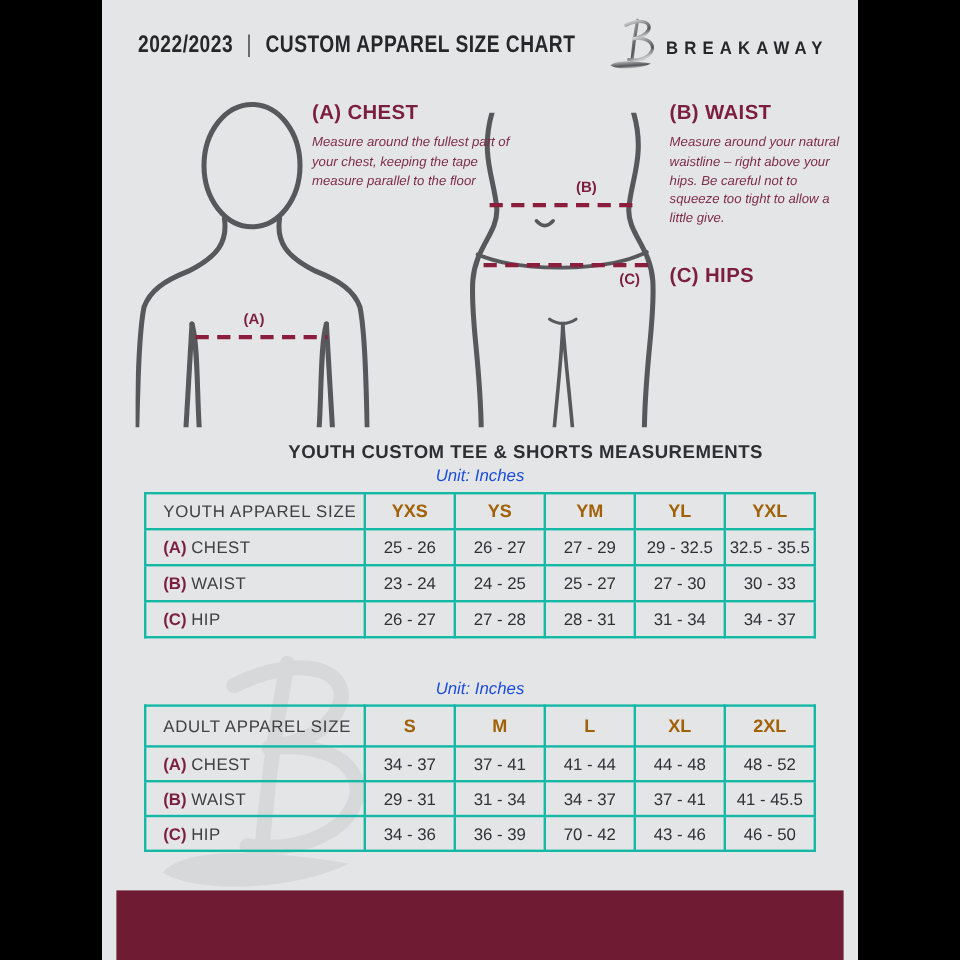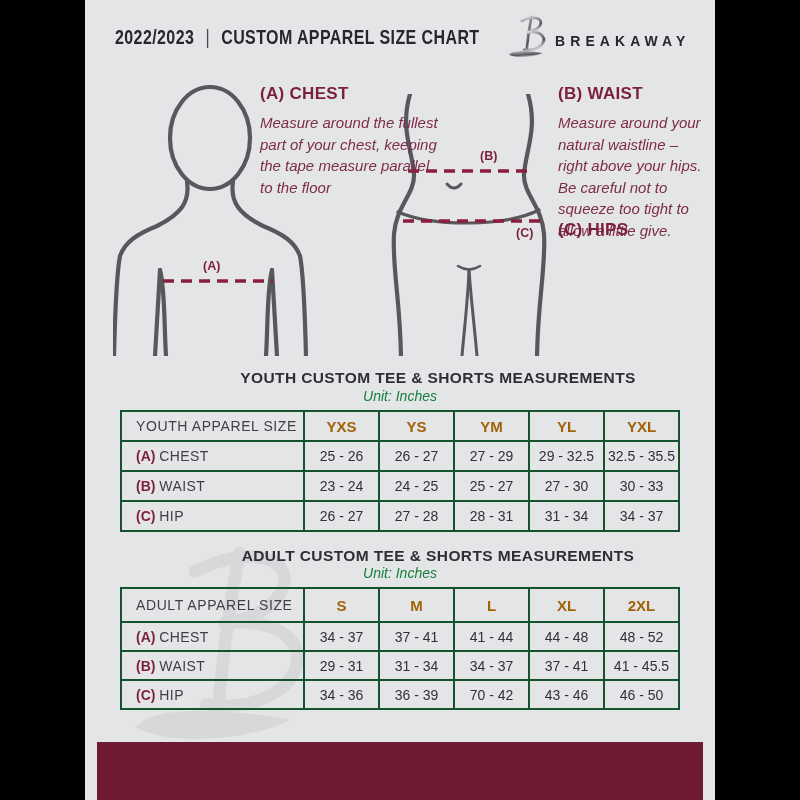--- a/index.html
+++ b/index.html
@@ -17,45 +17,45 @@
     font-weight:700; font-size:20px; color:#26272b; letter-spacing:.5px; white-space:nowrap;
     transform:scaleX(.8); transform-origin:left center; }
   .doc-title .divider { font-weight:300; color:#4a4b4f; margin:0 14px; font-size:20px; }
   .brand-logo { position:absolute; left:419px; top:13px; width:48px; height:48px; }
   .brand-name { position:absolute; left:470px; top:32px; font-weight:700; font-size:15px;
     letter-spacing:5.5px; color:#26272b; white-space:nowrap; transform:scaleX(.93); transform-origin:left center; }
 
   
   .instr { position:absolute; }
   .instr h3 { font-size:17px; font-weight:700; color:#7c1f3e; letter-spacing:.3px; margin-bottom:8px; }
-  .instr p { font-size:15px; font-style:italic; color:#7e2c49; line-height:1.44; white-space:pre-line; }
+  .instr p { font-size:11px; font-style:italic; color:#7e2c49; line-height:1.44; white-space:pre-line; }
   .instr-a { left:175px; top:84px; width:178px; }
   .instr-b { left:473px; top:84px; width:146px; }
   .instr-c { left:473px; top:220px; width:152px; }
 
   
   .fig { position:absolute; }
   .fig-chest { left:28px; top:84px; width:195px; height:272px; }
   .fig-torso { left:303px; top:94px; width:162px; height:262px; }
   .dlabel { position:absolute; font-size:12.5px; font-weight:700; color:#7c1f3e; z-index:2; }
   .dlabel-a { left:118px; top:259px; }
   .dlabel-b { left:395px; top:149px; }
   .dlabel-c { left:431px; top:226px; }
 
   
   .tbl-title { position:absolute; width:706px; text-align:center; font-size:15.5px; font-weight:700;
     color:#2e2f33; letter-spacing:.4px; }
-  .tbl-unit { position:absolute; width:630px; text-align:center; font-size:14px; font-style:italic; color:#15803d; }
+  .tbl-unit { position:absolute; width:630px; text-align:center; font-size:14px; font-style:italic; color:#1d4ed8; }
   .youth-title { top:369px; } .youth-unit { top:388px; }
   .adult-title { top:547px; } .adult-unit { top:565px; }
 
   table.size-table { position:absolute; left:35px; width:560px; border-collapse:collapse; table-layout:fixed; }
   .youth-table { top:410px; }
   .adult-table { top:587px; }
-  .size-table td { border:2px solid #14532d; text-align:center; font-size:14px; color:#303136; background:transparent; }
+  .size-table td { border:2px solid #14b8a6; text-align:center; font-size:14px; color:#303136; background:transparent; }
   .size-table col.c-label { width:183px; }
   .size-table td.rowhead { text-align:left; padding-left:14px; }
   .size-table tr.head td { font-weight:700; font-size:15px; color:#a16207; height:30px; }
   .adult-table tr.head td { height:34px;border-radius:10px; }
   .size-table tr.head td.rowhead { font-weight:400; font-size:14px; color:#3f4044; letter-spacing:.6px; }
   .youth-table tr.data td { height:30px; }
   .adult-table tr.data td { height:29px; }
   .size-table .pfx { font-weight:700; color:#7c1f3e; }
   .size-table .rword { color:#3f4044; letter-spacing:.4px; }
 
@@ -186,21 +186,20 @@
           <td class="rowhead"><span class="pfx">(C)</span> <span class="rword">HIP</span></td>
           <td>26 - 27</td>
           <td>27 - 28</td>
           <td>28 - 31</td>
           <td>31 - 34</td>
           <td>34 - 37</td>
         </tr>
       </tbody>
         </table>
 
-      <div class="tbl-title adult-title">ADULT CUSTOM TEE &amp; SHORTS MEASUREMENTS</div>
       <div class="tbl-unit adult-unit">Unit: Inches</div>
       <table class="size-table adult-table">
         <colgroup>
             <col class="c-label">
             <col>
             <col>
             <col>
             <col>
             <col>
           </colgroup>

